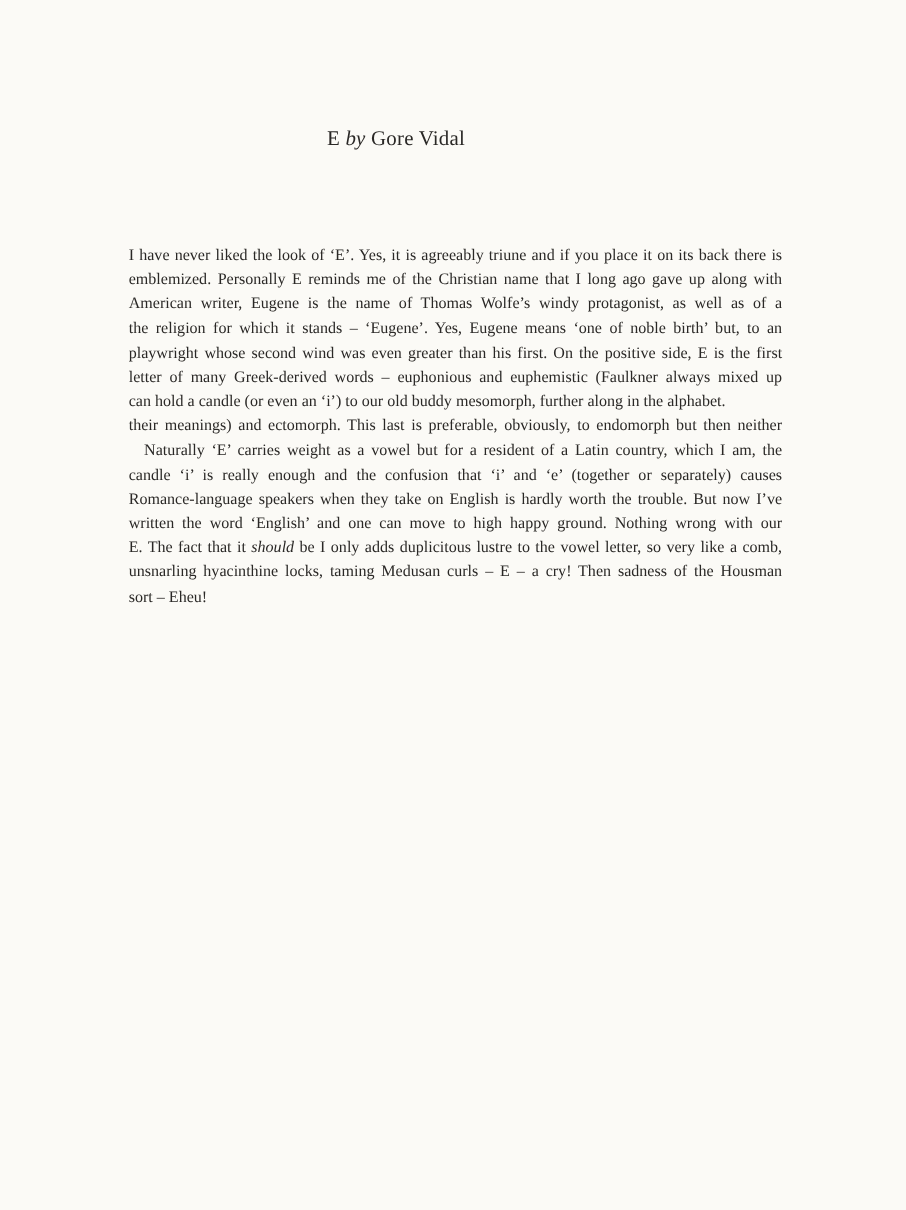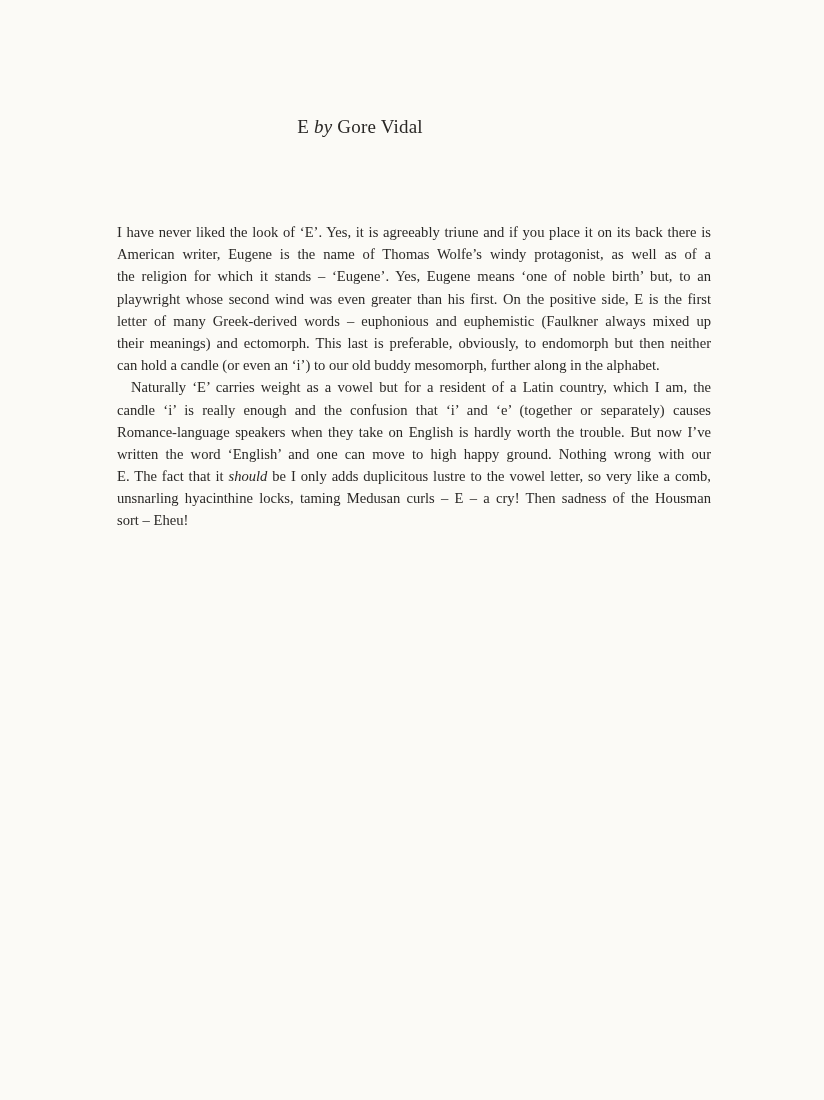--- a/index.html
+++ b/index.html
@@ -44,26 +44,27 @@
 
 <div class="page-title">
   <span>E</span>
   <span class="by">by</span>
   <span>Gore Vidal</span>
 </div>
 
 <div class="body-text">
   <div>
     <div class="line"><span>I have never liked the look of ‘E’. Yes, it is agreeably triune and if you place it on its back there is</span></div>
+    <div class="line"><span>emblemized. Personally E reminds me of the Christian name that I long ago gave up along with</span></div>
     <div class="line"><span>American writer, Eugene is the name of Thomas Wolfe’s windy protagonist, as well as of a</span></div>
     <div class="line"><span>the religion for which it stands – ‘Eugene’. Yes, Eugene means ‘one of noble birth’ but, to an</span></div>
     <div class="line"><span>playwright whose second wind was even greater than his first. On the positive side, E is the first</span></div>
     <div class="line"><span>letter of many Greek-derived words – euphonious and euphemistic (Faulkner always mixed up</span></div>
+    <div class="line last"><span>can hold a candle (or even an ‘i’) to our old buddy mesomorph, further along in the alphabet.</span></div>
     <div class="line"><span>their meanings) and ectomorph. This last is preferable, obviously, to endomorph but then neither</span></div>
-    <div class="line last"><span>can hold a candle (or even an ‘i’) to our old buddy mesomorph, further along in the alphabet.</span></div>
   </div>
   <div>
     <div class="line indent"><span>Naturally ‘E’ carries weight as a vowel but for a resident of a Latin country, which I am, the</span></div>
     <div class="line"><span>candle ‘i’ is really enough and the confusion that ‘i’ and ‘e’ (together or separately) causes</span></div>
     <div class="line"><span>Romance-language speakers when they take on English is hardly worth the trouble. But now I’ve</span></div>
     <div class="line"><span>written the word ‘English’ and one can move to high happy ground. Nothing wrong with our</span></div>
     <div class="line"><span><span>E. The fact that it </span><em>should</em><span> be I only adds duplicitous lustre to the vowel letter, so very like a comb,</span></span></div>
     <div class="line"><span>unsnarling hyacinthine locks, taming Medusan curls – E – a cry! Then sadness of the Housman</span></div>
     <div class="line last"><span>sort – Eheu!</span></div>
   </div>

